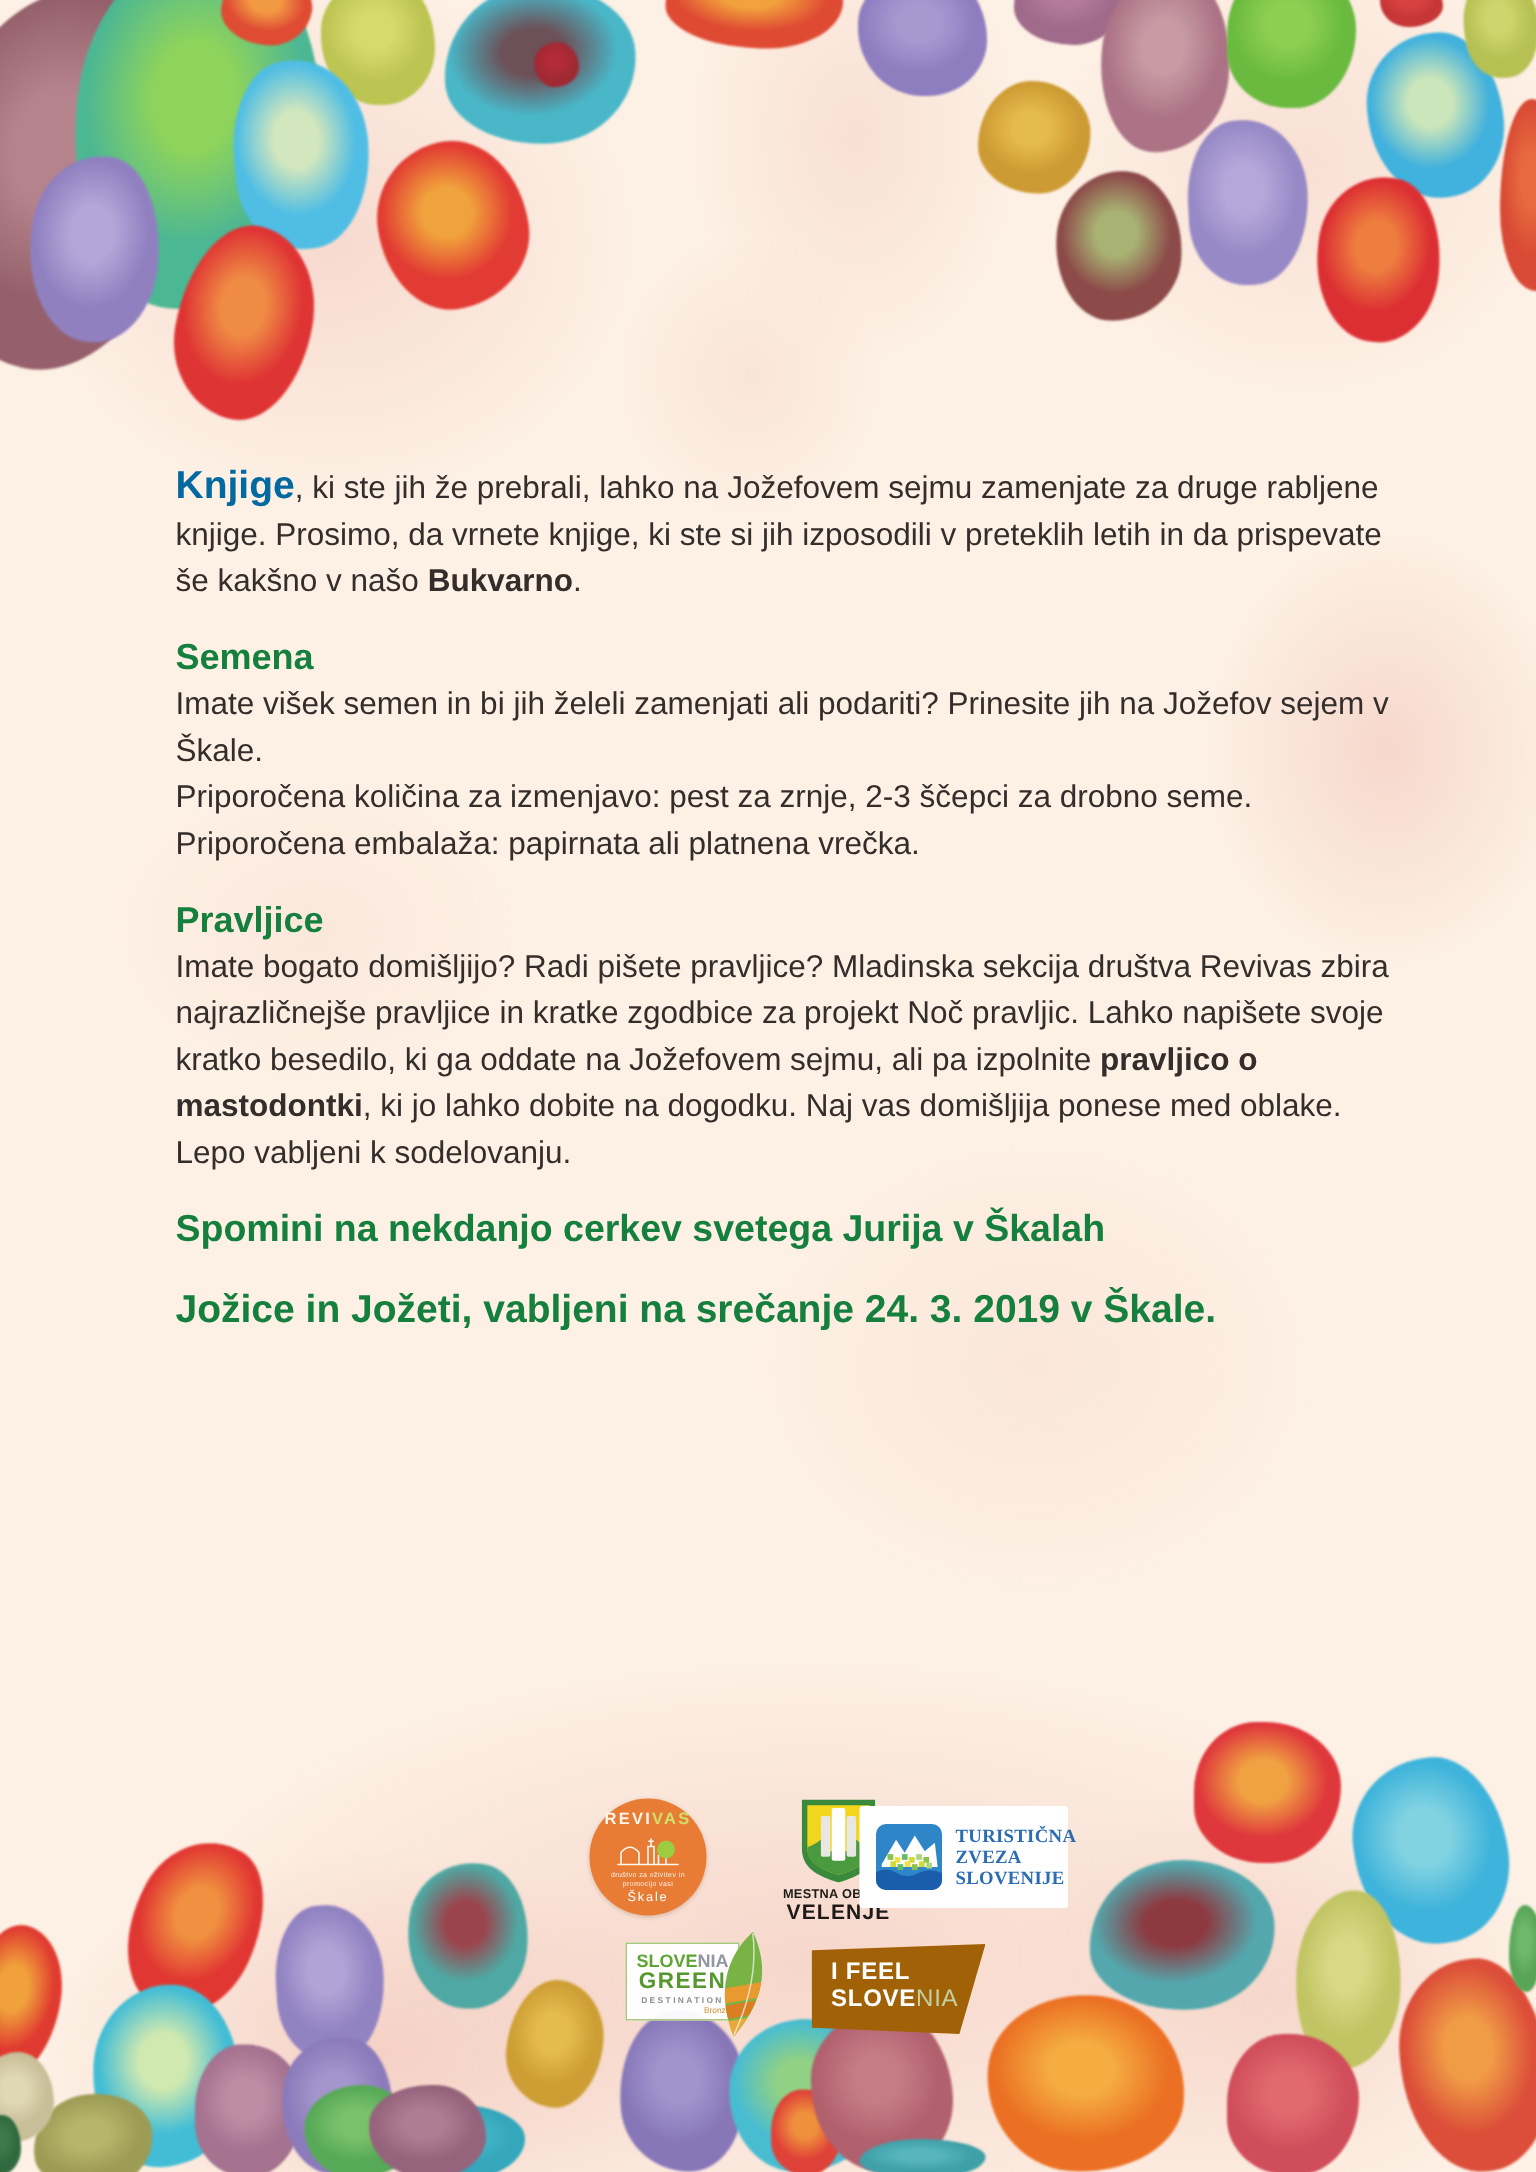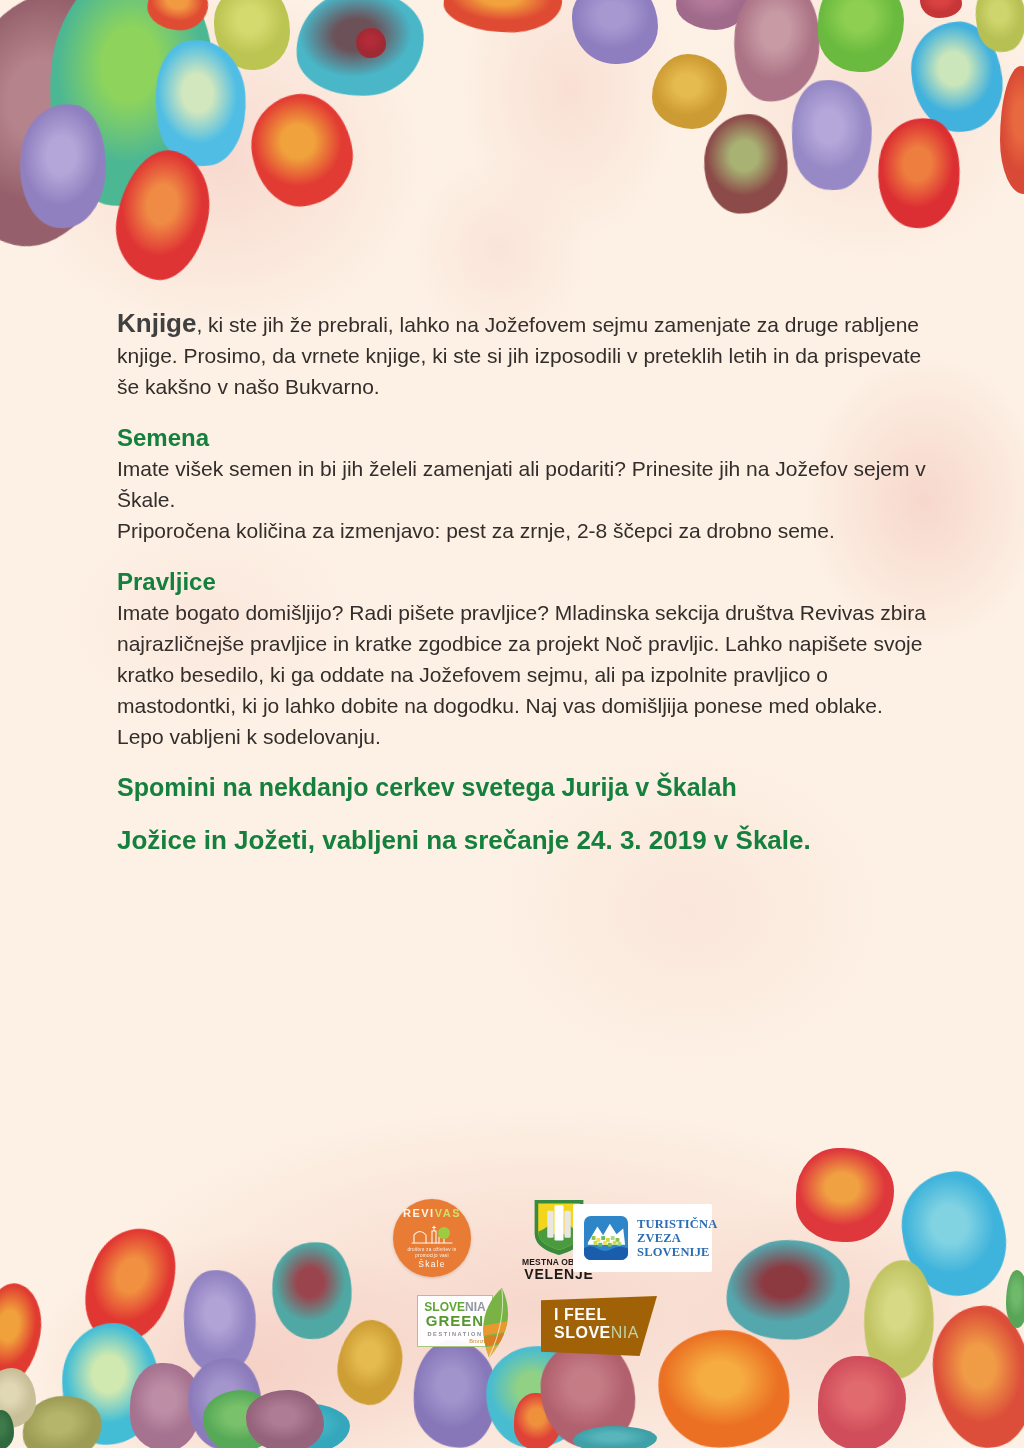--- a/index.html
+++ b/index.html
@@ -17,22 +17,22 @@
   .content h1{
     font-family:"DejaVu Serif","Liberation Serif",serif;
     font-weight:bold;color:#c22334;font-size:54px;line-height:1.08;
     margin:0 0 28px 0;letter-spacing:0;white-space:nowrap;
   }
   .content p{margin:0;}
   .sec{margin-top:20px;}
   .content h2{font-size:24px;color:#15803d;margin:0;line-height:31px;font-weight:bold;}
   .sec-spomini h2{font-size:25px;}
   .sec-vabilo h2{font-size:26px;line-height:34px;}
-  .inline-heading{color:#404040;font-weight:bold;font-size:26px;}
-  .content b{font-weight:normal;}
+  .inline-heading{color:#0369a1;font-weight:bold;font-size:26px;}
+  .content b{font-weight:bold;}
   
   .logo{position:absolute;z-index:3;}
   
   .revivas{
     left:393px;top:1199px;width:78px;height:78px;border-radius:50%;
     background:#e87c35;display:flex;flex-direction:column;align-items:center;
     padding-top:9px;box-sizing:border-box;box-shadow:0 1px 3px rgba(120,60,20,.25);
   }
   .revivas .rv-title{font-size:11px;font-weight:bold;letter-spacing:1.5px;color:#fdf6ec;line-height:1;}
   .revivas .rv-title .grn{color:#cfe06a;}
@@ -140,21 +140,22 @@
       <div class="petal" style="left: -12px; top: 1410px; width: 26px; height: 40px; transform: rotate(0deg); border-radius: 52% 48% 55% 45% / 46% 56% 44% 54%; background: radial-gradient(55% 50% at 47% 42%, rgb(63, 122, 74) 0%, rgb(63, 122, 74) 30%, rgb(47, 106, 62) 80%);"></div>
     </div>
 
   <div class="content">
 
     <p class="sec-knjige"><span class="inline-heading">Knjige</span><span>, ki ste jih že prebrali, lahko na Jožefovem sejmu zamenjate za druge rabljene knjige. Prosimo, da vrnete knjige, ki ste si jih izposodili v preteklih letih in da prispevate še kakšno v našo </span><b>Bukvarno</b><span>.</span></p>
 
     <div class="sec sec-semena">
       <h2>Semena</h2>
       <p>Imate višek semen in bi jih želeli zamenjati ali podariti? Prinesite jih na Jožefov sejem v Škale.</p>
-      <p>Priporočena količina za izmenjavo: pest za zrnje, 2-8 ščepci za drobno seme.</p>
+      <p>Priporočena količina za izmenjavo: pest za zrnje, 2-3 ščepci za drobno seme.</p>
+      <p>Priporočena embalaža: papirnata ali platnena vrečka.</p>
     </div>
 
     <div class="sec sec-pravljice">
       <h2>Pravljice</h2>
       <p><span>Imate bogato domišljijo? Radi pišete pravljice? Mladinska sekcija društva Revivas zbira najrazličnejše pravljice in kratke zgodbice za projekt Noč pravljic. Lahko napišete svoje kratko besedilo, ki ga oddate na Jožefovem sejmu, ali pa izpolnite </span><b>pravljico o mastodontki</b><span>, ki jo lahko dobite na dogodku. Naj vas domišljija ponese med oblake. Lepo vabljeni k sodelovanju.</span></p>
     </div>
 
     <div class="sec sec-spomini">
       <h2>Spomini na nekdanjo cerkev svetega Jurija v Škalah</h2>
     </div>

